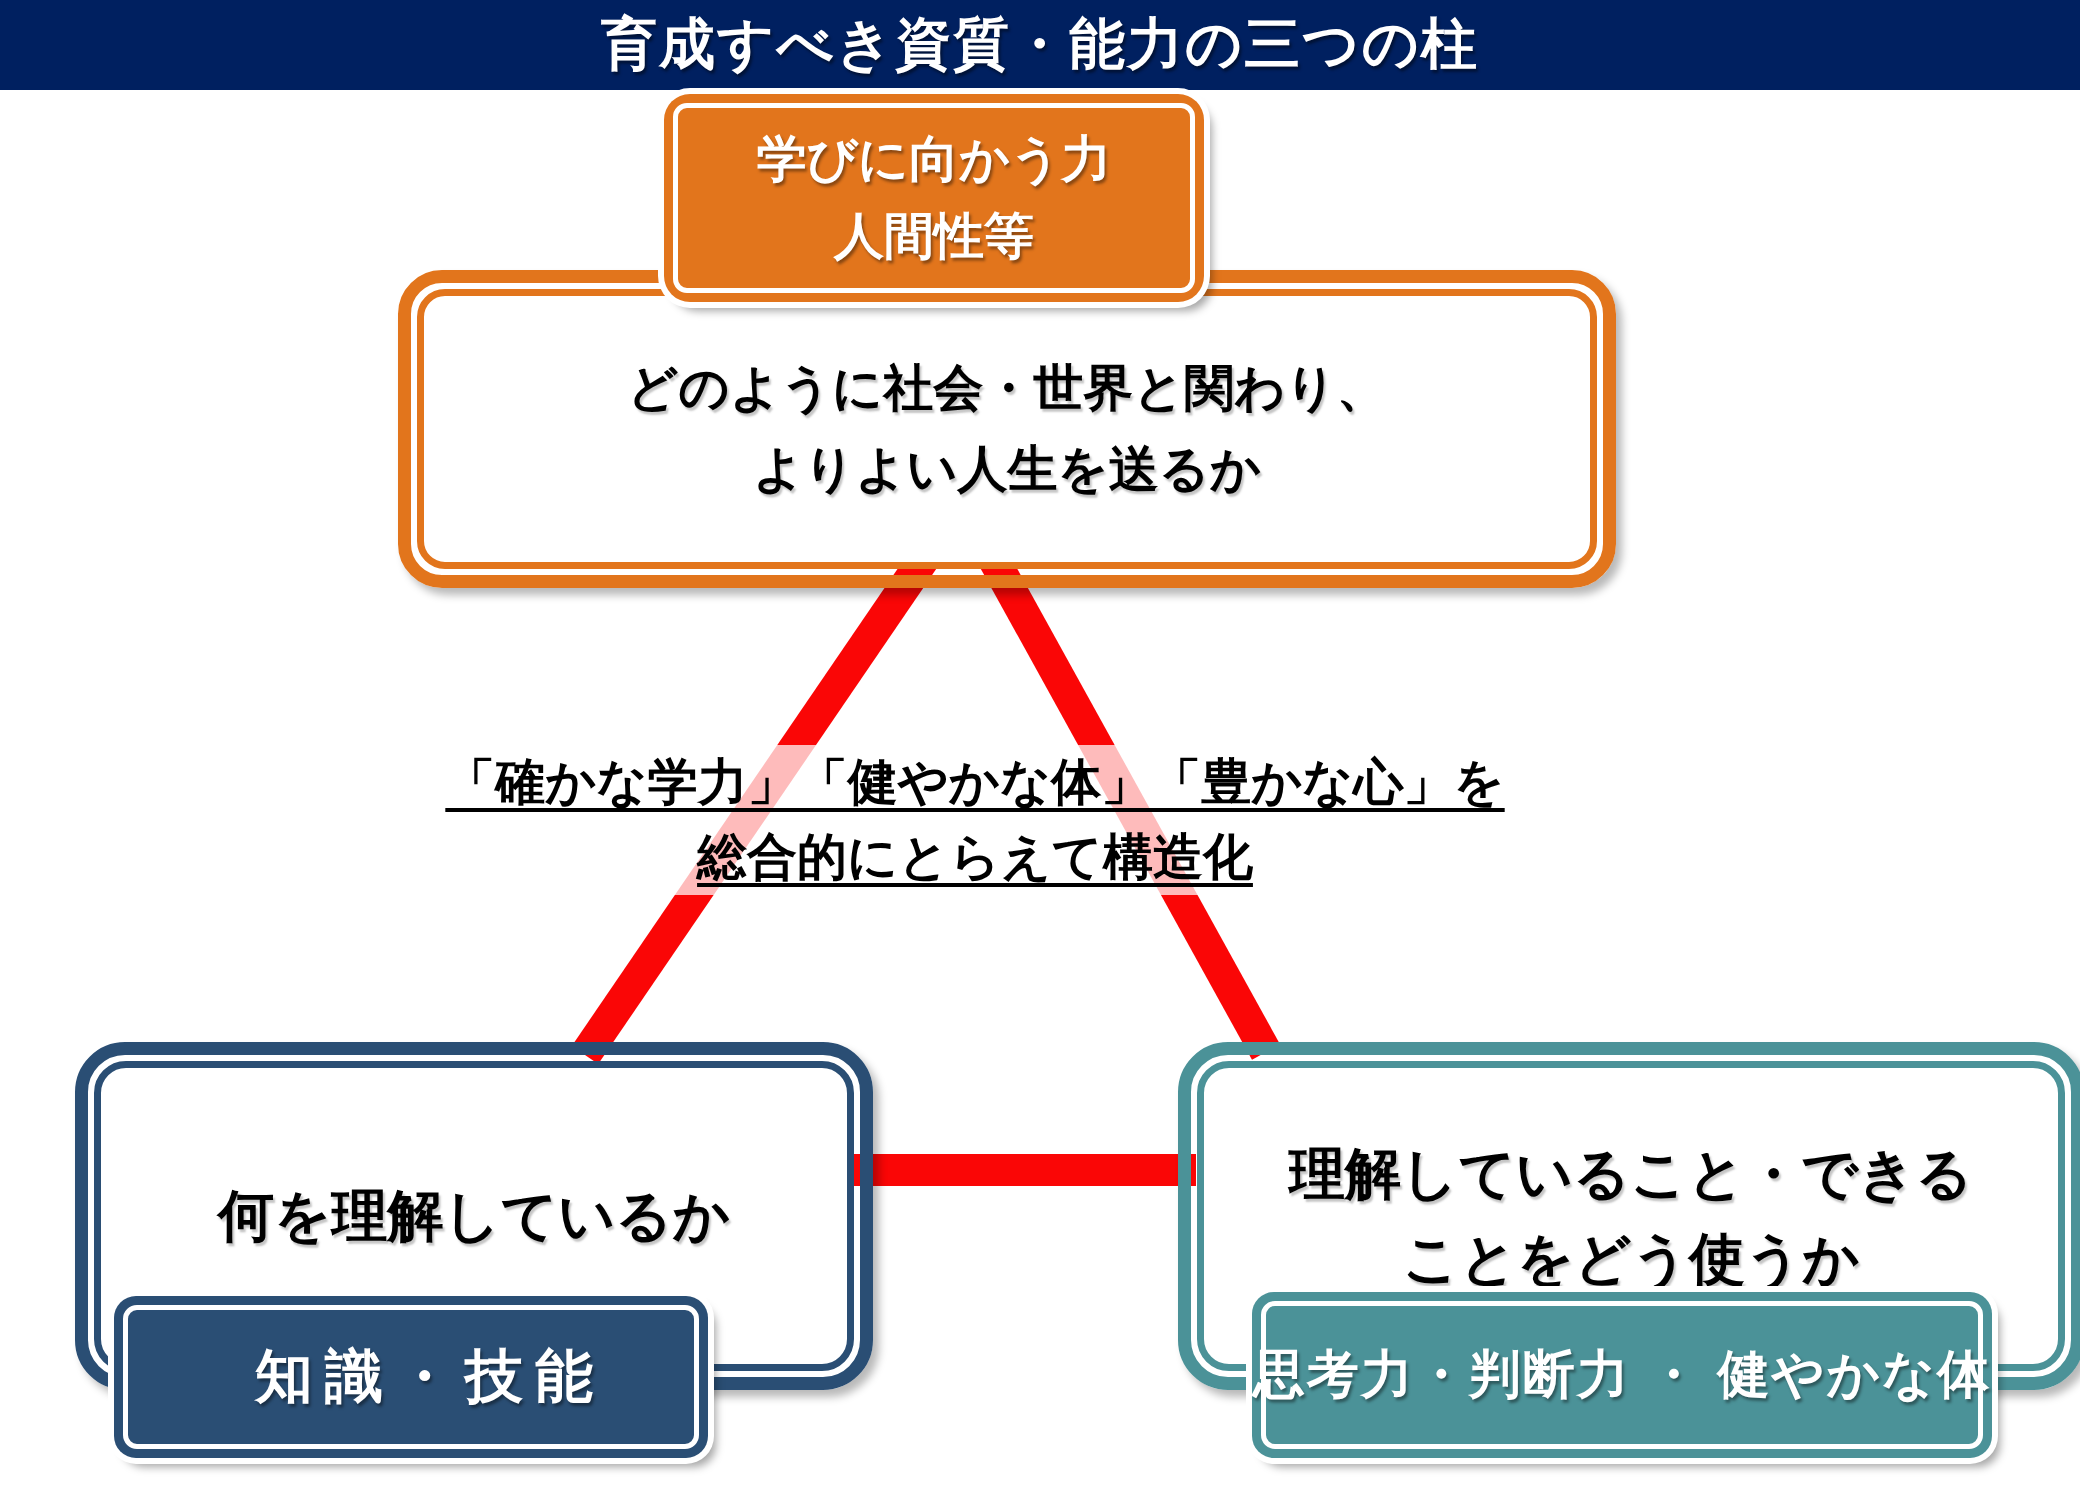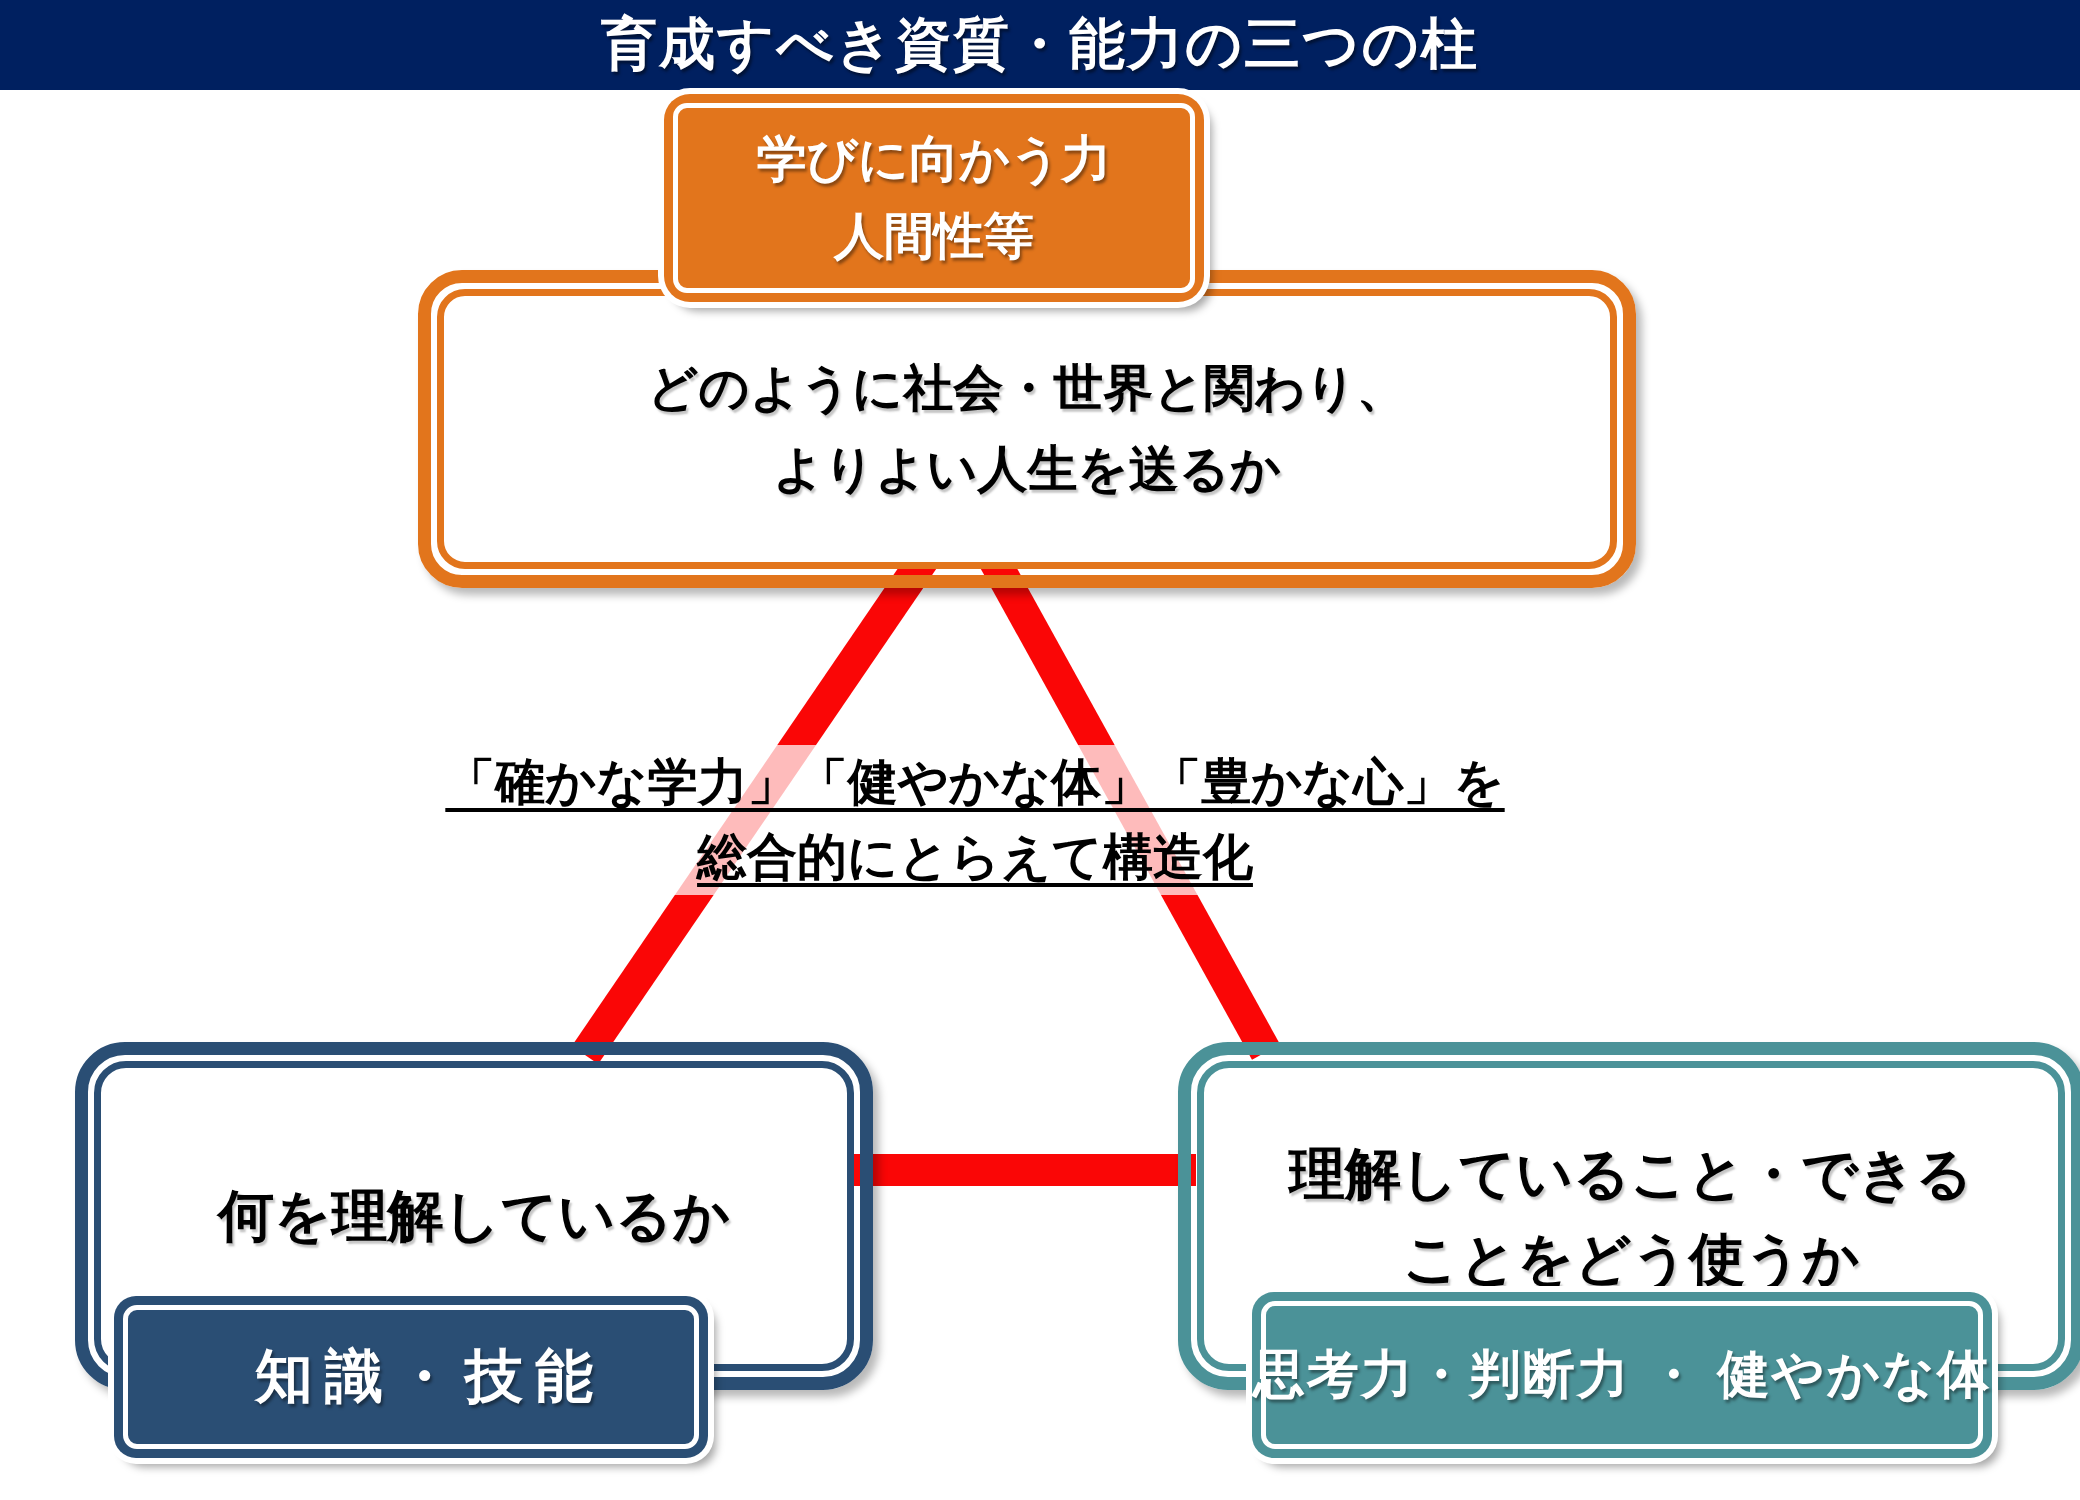--- a/index.html
+++ b/index.html
@@ -48,21 +48,21 @@
     font-weight:bold;color:#000;white-space:nowrap;
     text-shadow:2px 3px 2px rgba(90,90,90,.35);
   }
   .orange-frame{border:13px solid var(--orange,#e2751c);}
   .orange-frame::before{border-color:var(--orange,#e2751c);}
   .navy-frame{border:13px solid var(--navy_blue,#2a4e74);border-radius:50px;}
   .navy-frame::before{border-color:var(--navy_blue,#2a4e74);border-radius:32px;}
   .teal-frame{border:13px solid var(--teal,#4b9298);border-radius:50px;padding-left:44px;}
   .teal-frame::before{border-color:var(--teal,#4b9298);border-radius:32px;}
 
-  .top-frame{left:398px;top:270px;width:1192px;height:292px;margin-left:20px;}
+  .top-frame{left:398px;top:270px;width:1192px;height:292px;}
   .top-frame .frame-text{font-size:50px;line-height:1.62;}
   .left-frame{left:75px;top:1042px;width:772px;height:322px;}
   .left-frame .frame-text{font-size:56px;line-height:1.52;}
   .right-frame{left:1178px;top:1042px;width:836px;height:322px;}
   .right-frame .frame-text{font-size:56px;line-height:1.52;}
 
   
   .badge{
     position:absolute;z-index:30;border-radius:22px;
     display:flex;flex-direction:column;align-items:center;justify-content:center;

